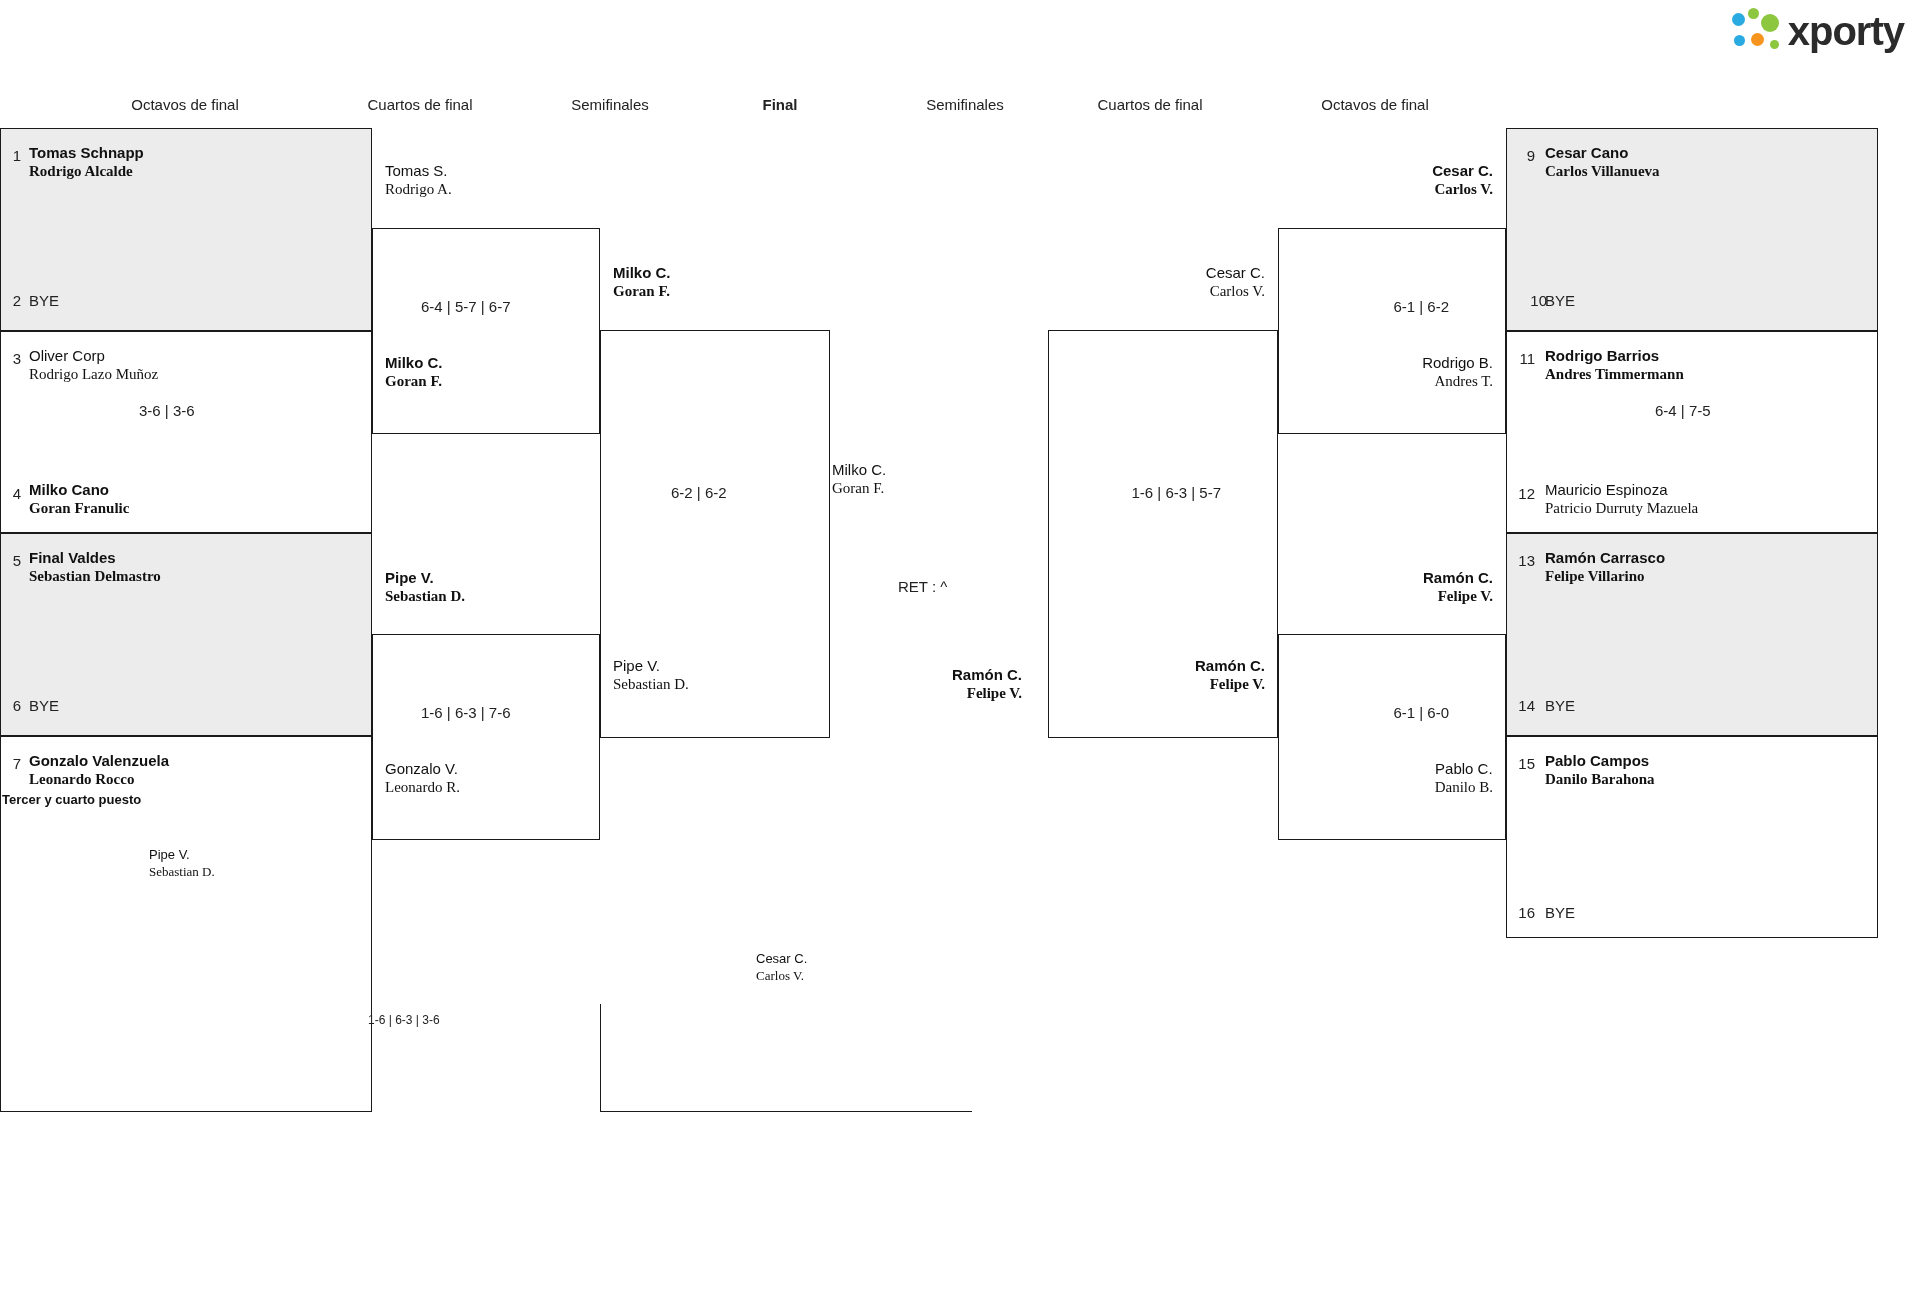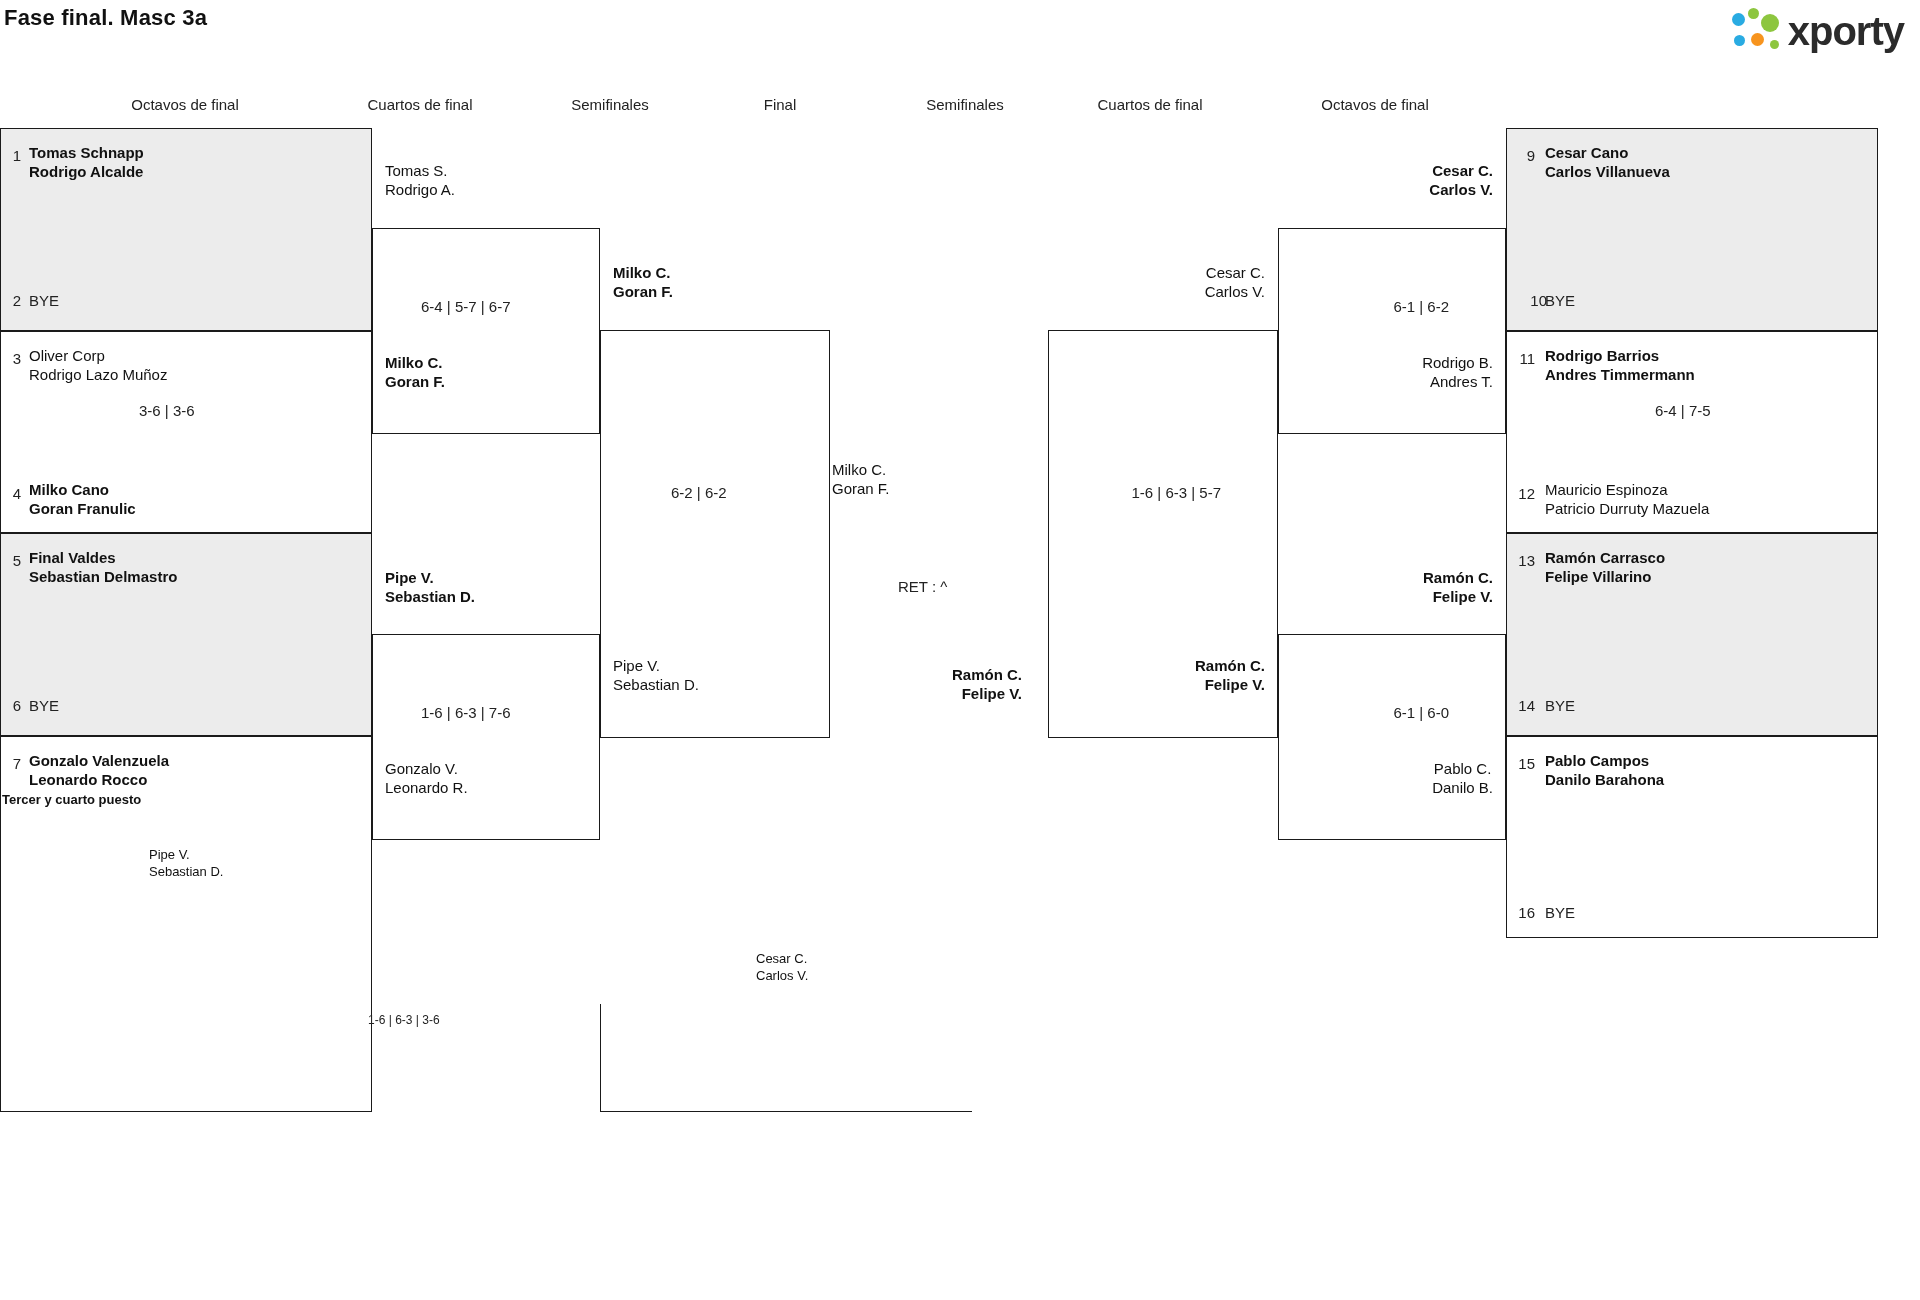--- a/index.html
+++ b/index.html
@@ -35,57 +35,56 @@
   .box.shaded { background:#ececec; }
 
   .seed {
     position:absolute; font-size:15px; color:#222; width:22px; text-align:right;
   }
 
   .team {
     position:absolute; font-size:15px; line-height:19px; white-space:nowrap;
   }
   .team.bold { font-weight:700; }
-  .team .l2 { display:block; }
+  .team .l2 { display:block;font-family:Liberation Serif, serif; }
 
   .bye { position:absolute; font-size:15px; color:#222; }
 
   .score {
     position:absolute; font-size:15px; color:#222; white-space:nowrap;
   }
   .score.small { font-size:12px; }
 
   
   .conn { position:absolute; background:#1a1a1a; }
 
   #third-title { position:absolute; left:2px; top:792px; font-size:13px; font-weight:700; }
 </style>
 </head>
 <body>
 
 <div id="header-title">
-  <div class="line2">Fase final. Masc 3a</div>
 </div>
 
 <div id="logo">
   <div class="dots">
     <i style="width:13px;height:13px;left:0px;top:5px;background:#29abe2;"></i>
     <i style="width:11px;height:11px;left:16px;top:0px;background:#8dc63f;"></i>
     <i style="width:18px;height:18px;left:29px;top:6px;background:#8dc63f;"></i>
     <i style="width:11px;height:11px;left:2px;top:27px;background:#29abe2;"></i>
     <i style="width:13px;height:13px;left:19px;top:25px;background:#f7941e;"></i>
     <i style="width:9px;height:9px;left:38px;top:32px;background:#8dc63f;"></i>
   </div>
   <div class="logotext">xporty</div>
 </div>
 
 <div class="round-label" style="left:60px;width:250px;">Octavos de final</div>
 <div class="round-label" style="left:300px;width:240px;">Cuartos de final</div>
 <div class="round-label" style="left:490px;width:240px;">Semifinales</div>
-<div class="round-label" style="left:680px;width:200px;">Final</div>
+<div class="round-label" style="left:680px;width:200px;font-weight:bold;">Final</div>
 <div class="round-label" style="left:845px;width:240px;">Semifinales</div>
 <div class="round-label" style="left:1030px;width:240px;">Cuartos de final</div>
 <div class="round-label" style="left:1255px;width:240px;">Octavos de final</div>
 
 <div class="box shaded" style="left:0px;top:128px;width:372px;height:203px;">
   <div class="seed" style="left:-2px;top:18px;">1</div>
   <div class="team bold" style="left:28px;top:14px;">
     <span>Tomas Schnapp</span>
     <span class="l2">Rodrigo Alcalde</span>
   </div>

